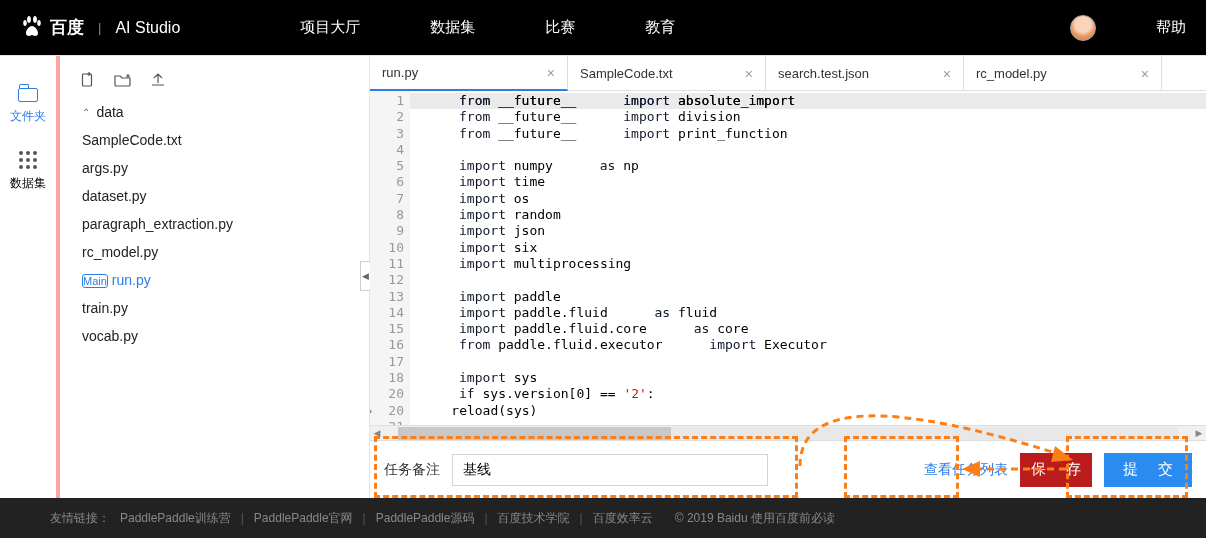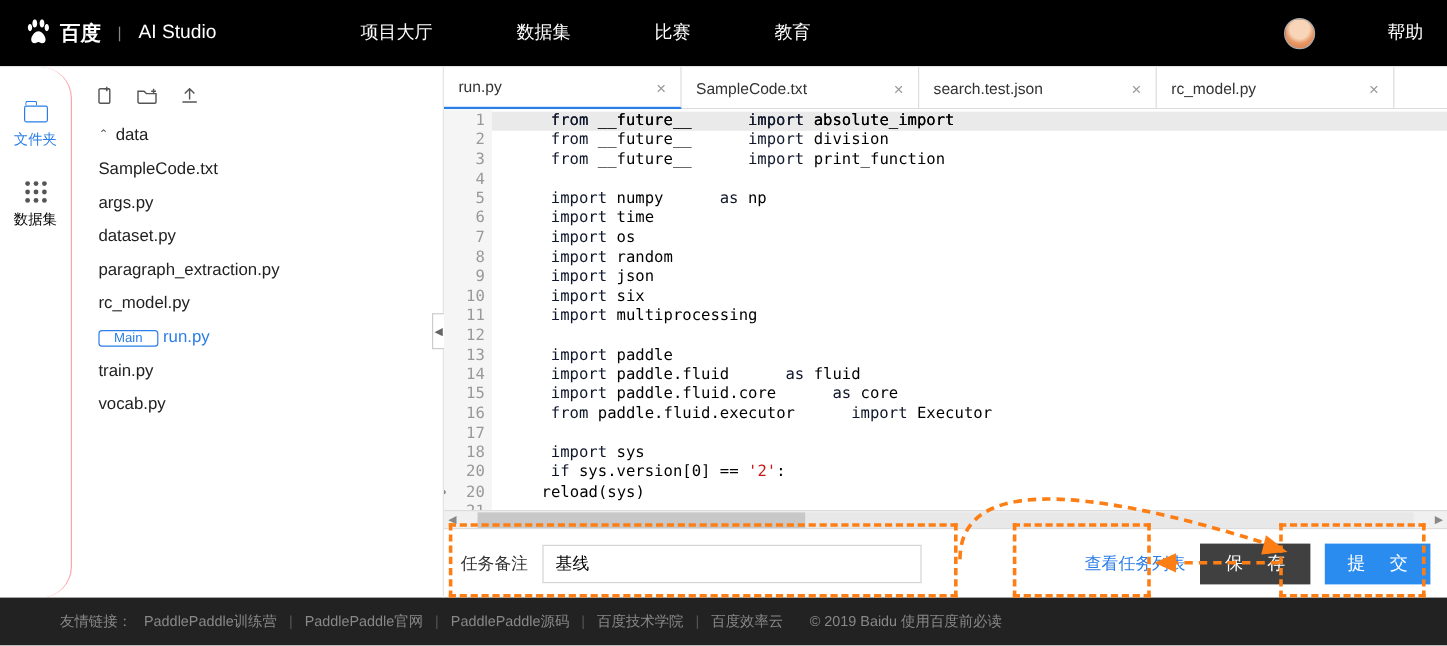--- a/index.html
+++ b/index.html
@@ -15,37 +15,37 @@
 .nav { display: flex; gap: 70px; margin-left: 120px; font-size: 15px; }
 .nav-item { cursor: pointer; }
 .header-right { margin-left: auto; display: flex; align-items: center; gap: 60px; }
 .avatar { width: 26px; height: 26px; border-radius: 50%; background: radial-gradient(circle at 50% 35%, #f8d5b8 40%, #e89868 60%, #d4763a 100%); border: 1px solid #aaa; position: relative; }
 .help-text { font-size: 15px; cursor: pointer; }
 
 
 .main { display: flex; height: 443px; border-top: 1px solid #e4e4e4; }
 
 
-.left-rail { width: 60px; border-right: 1px solid #fca5a5; display: flex; flex-direction: column; align-items: center; padding-top: 24px; border-radius: 26px; }
+.left-rail { width: 60px; border-right: 4px solid #fca5a5; display: flex; flex-direction: column; align-items: center; padding-top: 24px; }
 .rail-item { display: flex; flex-direction: column; align-items: center; gap: 6px; padding: 8px 0 18px; cursor: pointer; font-size: 12px; }
 .rail-item.active { color: #2b7de8; }
 .folder-icon { width: 20px; height: 14px; border: 1.5px solid #2b7de8; border-radius: 2px; position: relative; }
 .folder-icon::before { content: ''; position: absolute; top: -5px; left: 0; width: 8px; height: 3px; border: 1.5px solid #2b7de8; border-bottom: none; border-radius: 2px 2px 0 0; }
 .grid-icon { display: grid; grid-template-columns: repeat(3, 4px); gap: 3px; }
 .grid-icon i { width: 4px; height: 4px; border-radius: 50%; background: #555; }
 
 
 .file-tree { width: 310px; border-right: 1px solid #e4e4e4; padding-top: 12px; }
 .tree-toolbar { display: flex; gap: 18px; padding: 4px 0 10px 20px; }
 .tree-toolbar svg { cursor: pointer; }
 .tree-item { padding: 6px 0 6px 22px; cursor: pointer; color: #222; font-size: 14px; }
 .tree-folder { display: flex; align-items: center; gap: 6px; }
 .tree-file { padding-left: 22px; }
 .tree-item.active { color: #2b7de8; }
-.main-badge { border: 1px solid #2b7de8; color: #2b7de8; border-radius: 3px; padding: 0 12px; font-size: 11px; margin-right: 4px; }
+.main-badge { border: 1px solid #2b7de8; color: #2b7de8; border-radius: 3px; padding: 0 0; font-size: 11px; margin-right: 4px; }
 
 
 .editor { flex: 1; display: flex; flex-direction: column; position: relative; }
 .collapse-handle { position: absolute; left: -10px; top: 205px; width: 10px; height: 30px; background: #fff; border: 1px solid #ccc; border-right: none; display: flex; align-items: center; justify-content: center; cursor: pointer; font-size: 9px; color: #666; }
 
 
 .tabs { display: flex; height: 35px; border-bottom: 1px solid #ddd; }
 .tab { width: 198px; height: 35px; padding: 0 12px; display: flex; align-items: center; justify-content: space-between; border-right: 1px solid #ddd; font-size: 13px; color: #333; cursor: pointer; }
 .tab.active { border-bottom: 2px solid #2b7de8; }
 .tab-close { color: #999; font-size: 14px; cursor: pointer; }
@@ -65,21 +65,21 @@
 .hscroll { height: 15px; background: #f0f0f0; border-top: 1px solid #ddd; display: flex; align-items: center; }
 .hscroll-track { flex: 1; height: 13px; background: #e8e8e8; position: relative; margin: 0 14px; }
 .hscroll-thumb { position: absolute; left: 0; width: 35%; height: 100%; background: #c8c8c8; }
 .hscroll-arrow { width: 14px; text-align: center; color: #888; font-size: 9px; }
 
 
 .bottom-bar { height: 58px; border-top: 1px solid #ddd; display: flex; align-items: center; padding: 0 14px; gap: 12px; position: relative; }
 .task-label { font-size: 14px; color: #333; }
 .task-input { width: 316px; height: 32px; border: 1px solid #d4d4d4; padding: 0 10px; font-size: 14px; outline: none; }
 .view-tasks { color: #2b7de8; font-size: 14px; cursor: pointer; margin-left: auto; }
-.btn-gray { width: 92px; height: 34px; background: #404040; color: #fff; border: none; font-size: 15px; cursor: pointer; letter-spacing: 8px; padding-left: 8px; }
+.btn-gray { width: 72px; height: 34px; background: #b91c1c; color: #fff; border: none; font-size: 15px; cursor: pointer; letter-spacing: 8px; padding-left: 8px; }
 .btn-blue { width: 88px; height: 34px; background: #2b8cf0; color: #fff; border: none; font-size: 15px; cursor: pointer; letter-spacing: 8px; padding-left: 8px; }
 
 
 .highlight { position: absolute; border: 3px dashed #fd7e14; pointer-events: none; }
 .arrow-svg { position: absolute; pointer-events: none; }
 
 
 .footer { background: #222; color: #888; height: 40px; display: flex; align-items: center; padding: 0 50px; font-size: 12px; gap: 10px; }
 .footer a { color: #888; cursor: pointer; }
 .footer .sep { color: #555; }

